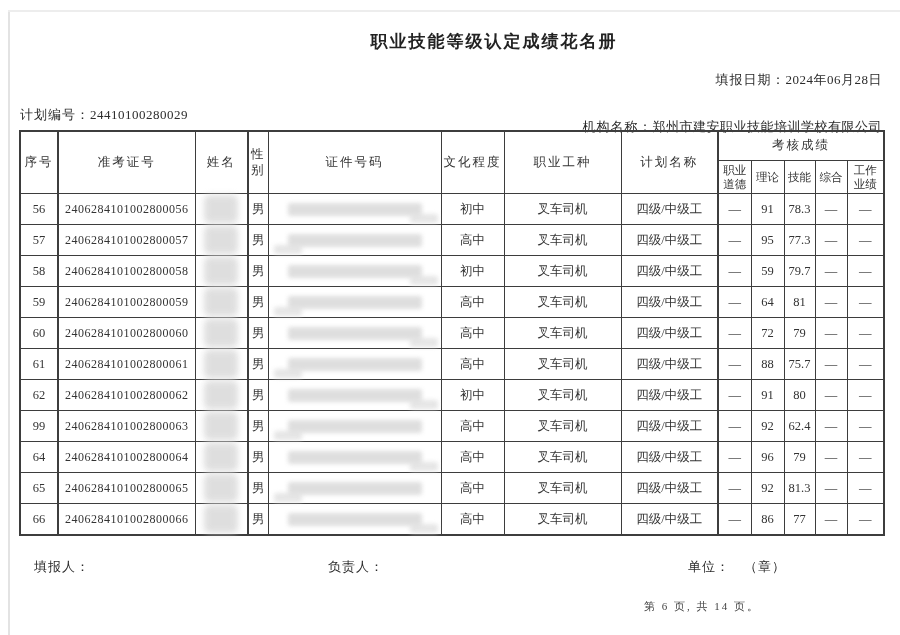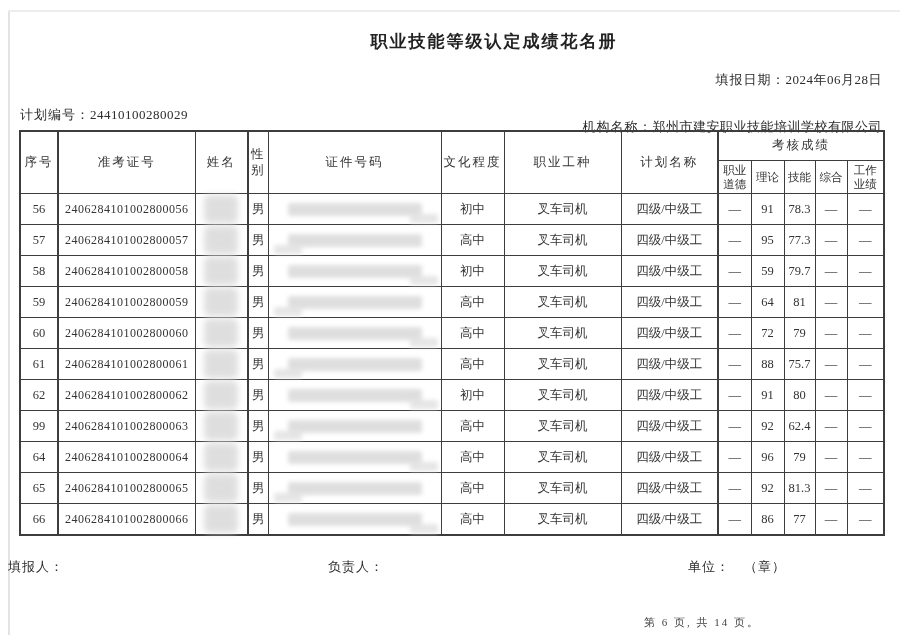--- a/index.html
+++ b/index.html
@@ -61,28 +61,28 @@
     background:#d9d9d9;border-radius:2px;
     filter:blur(2px);opacity:.85;
   }
   .blur-id::after{
     content:"";position:absolute;right:-16px;bottom:-7px;
     width:28px;height:9px;background:#e1e1e1;border-radius:2px;
   }
   tr:nth-child(even) .blur-id::after{right:auto;left:-14px;}
 
   .sig-line{position:absolute;top:558px;font-size:13px;letter-spacing:1px;}
-  .sig-filler{left:8px;}
+  .sig-filler{left:34px;}
   .sig-principal{left:328px;}
   .sig-unit{left:688px;text-align:center;}
   .sig-unit .seal{margin-left:14px;}
 
   .page-info{
     position:absolute;left:644px;top:599px;
-    font-size:11px;letter-spacing:2px;color:#444;margin-top:16px;
+    font-size:11px;letter-spacing:2px;color:#444;
   }
 </style>
 </head>
 <body>
 
 <div class="page">
   <div class="scan-edge-left"></div>
   <div class="scan-edge-top"></div>
 
   <div class="doc-title">职业技能等级认定成绩花名册</div>

